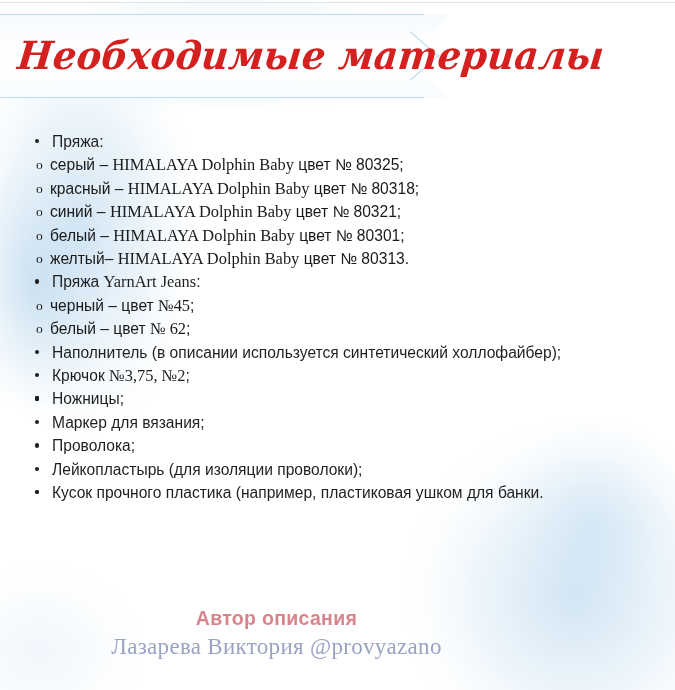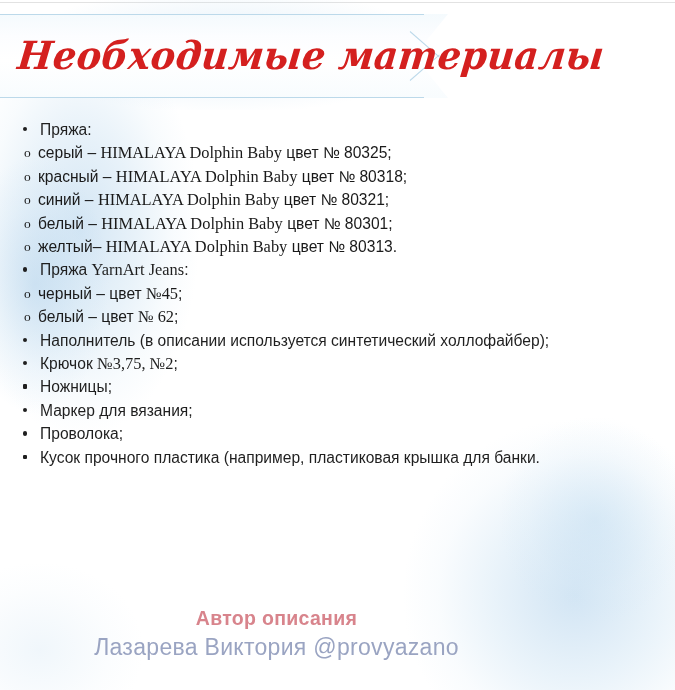--- a/index.html
+++ b/index.html
@@ -145,21 +145,21 @@
 
   
   .content {
     position: absolute;
     top: 118px;
     left: 0;
     width: 675px;
   }
   ul.bullets {
     list-style: none;
-    margin: 0;
+    margin: 12px;
     padding: 0;
   }
   li.item {
     position: relative;
     padding-left: 40px;
     font-size: 15.6px;
     line-height: 23.4px;
     color: #1f1f1f;
     font-family: "Liberation Sans", sans-serif;
     white-space: nowrap;
@@ -207,21 +207,21 @@
   }
   .footer-author {
     font-family: "Liberation Sans", sans-serif;
     font-weight: bold;
     font-size: 19.5px;
     line-height: 26px;
     color: #d8848c;
     letter-spacing: 0.3px;
   }
   .footer-name {
-    font-family: Liberation Sans, sans-serif;
+    font-family: Liberation Serif, serif;
     font-size: 23px;
     line-height: 32px;
     color: #9aa4c2;
     letter-spacing: 0.3px;
   }
 </style>
 </head>
 <body>
 
 <div id="page">
@@ -252,23 +252,23 @@
         <li class="item"><span class="bullet-dot"></span><span>Пряжа </span><span class="serif">YarnArt Jeans</span><span>:</span></li>
         <li class="sub"><span class="bullet-o">o</span><span>черный – цвет </span><span class="serif">№45</span><span>;</span></li>
         <li class="sub"><span class="bullet-o">o</span><span>белый – цвет </span><span class="serif">№ 62</span><span>;</span></li>
         <li class="item"><span class="bullet-dot"></span><span>Наполнитель (в описании используется синтетический холлофайбер);</span></li>
         <li class="item"><span class="bullet-dot"></span><span>Крючок </span><span class="serif">№3,75, №2</span><span>;</span></li>
         <li class="item"><span class="bullet-dot"></span></li>
         <li class="item"><span class="bullet-dot"></span></li>
         <li class="item"><span class="bullet-dot"></span><span>Ножницы;</span></li>
         <li class="item"><span class="bullet-dot"></span><span>Маркер для вязания;</span></li>
         <li class="item"><span class="bullet-dot"></span><span>Проволока;</span></li>
+        <li class="item"><span class="bullet-dot"></span><span>Лейкопластырь (для изоляции проволоки);</span></li>
         <li class="item"><span class="bullet-dot"></span></li>
-        <li class="item"><span class="bullet-dot"></span></li>
-        <li class="item"><span class="bullet-dot"></span><span>Кусок прочного пластика (например, пластиковая крышка для банки.</span></li>
+        <li class="item"><span class="bullet-dot"></span><span>Кусок прочного пластика (например, пластиковая ушком для банки.</span></li>
       </ul>
   </div>
 
   <div class="footer">
     <div class="footer-author">Автор описания</div>
     <div class="footer-name">Лазарева Виктория @provyazano</div>
   </div>
 
 </div>
 

